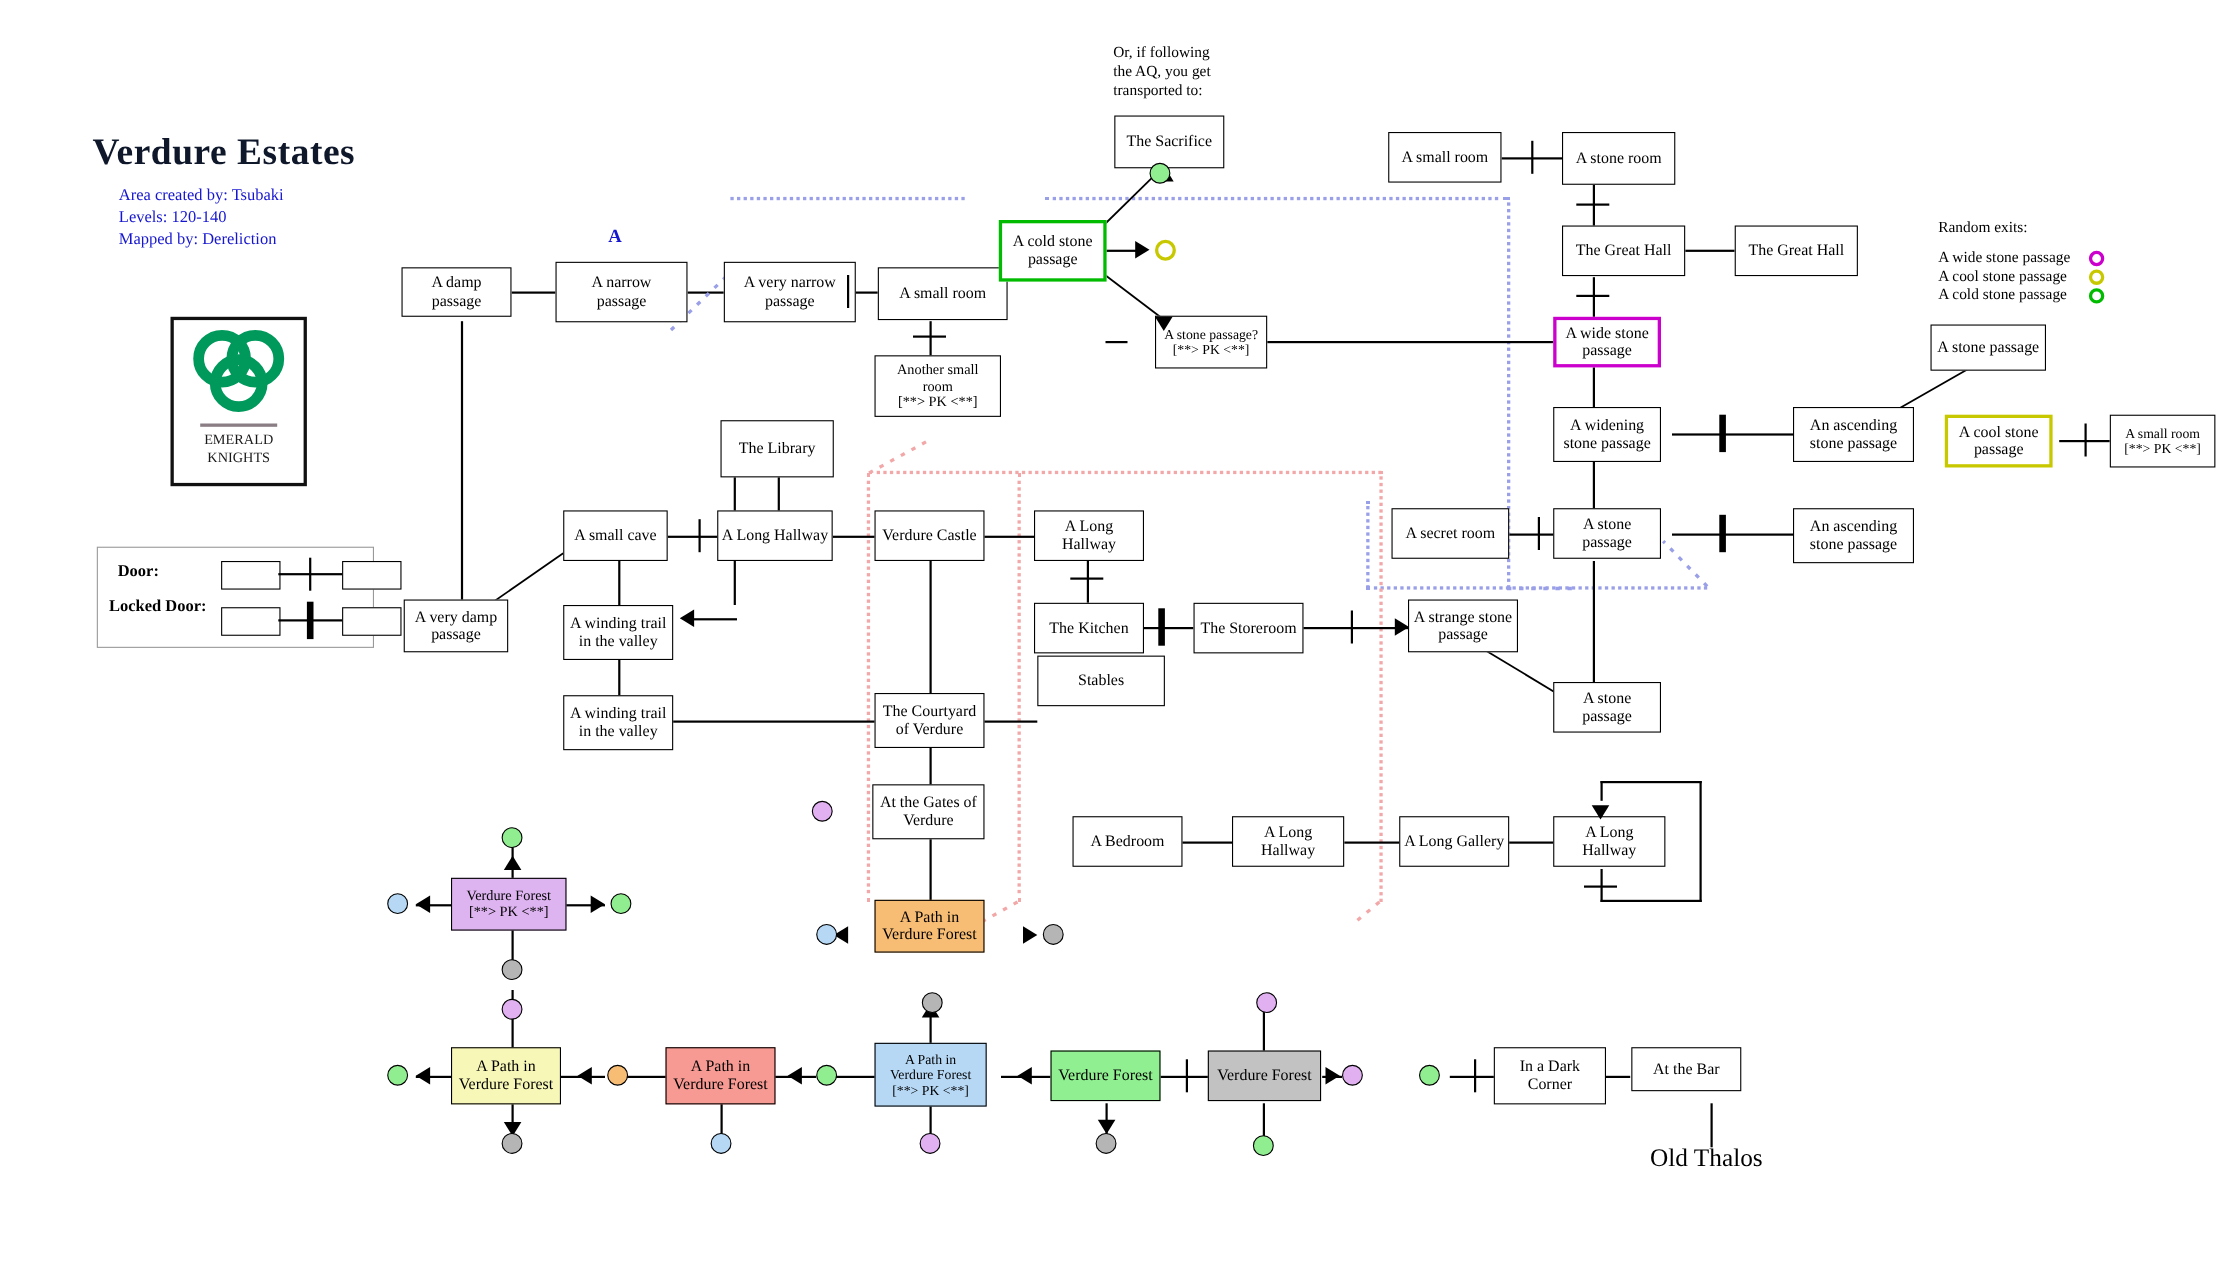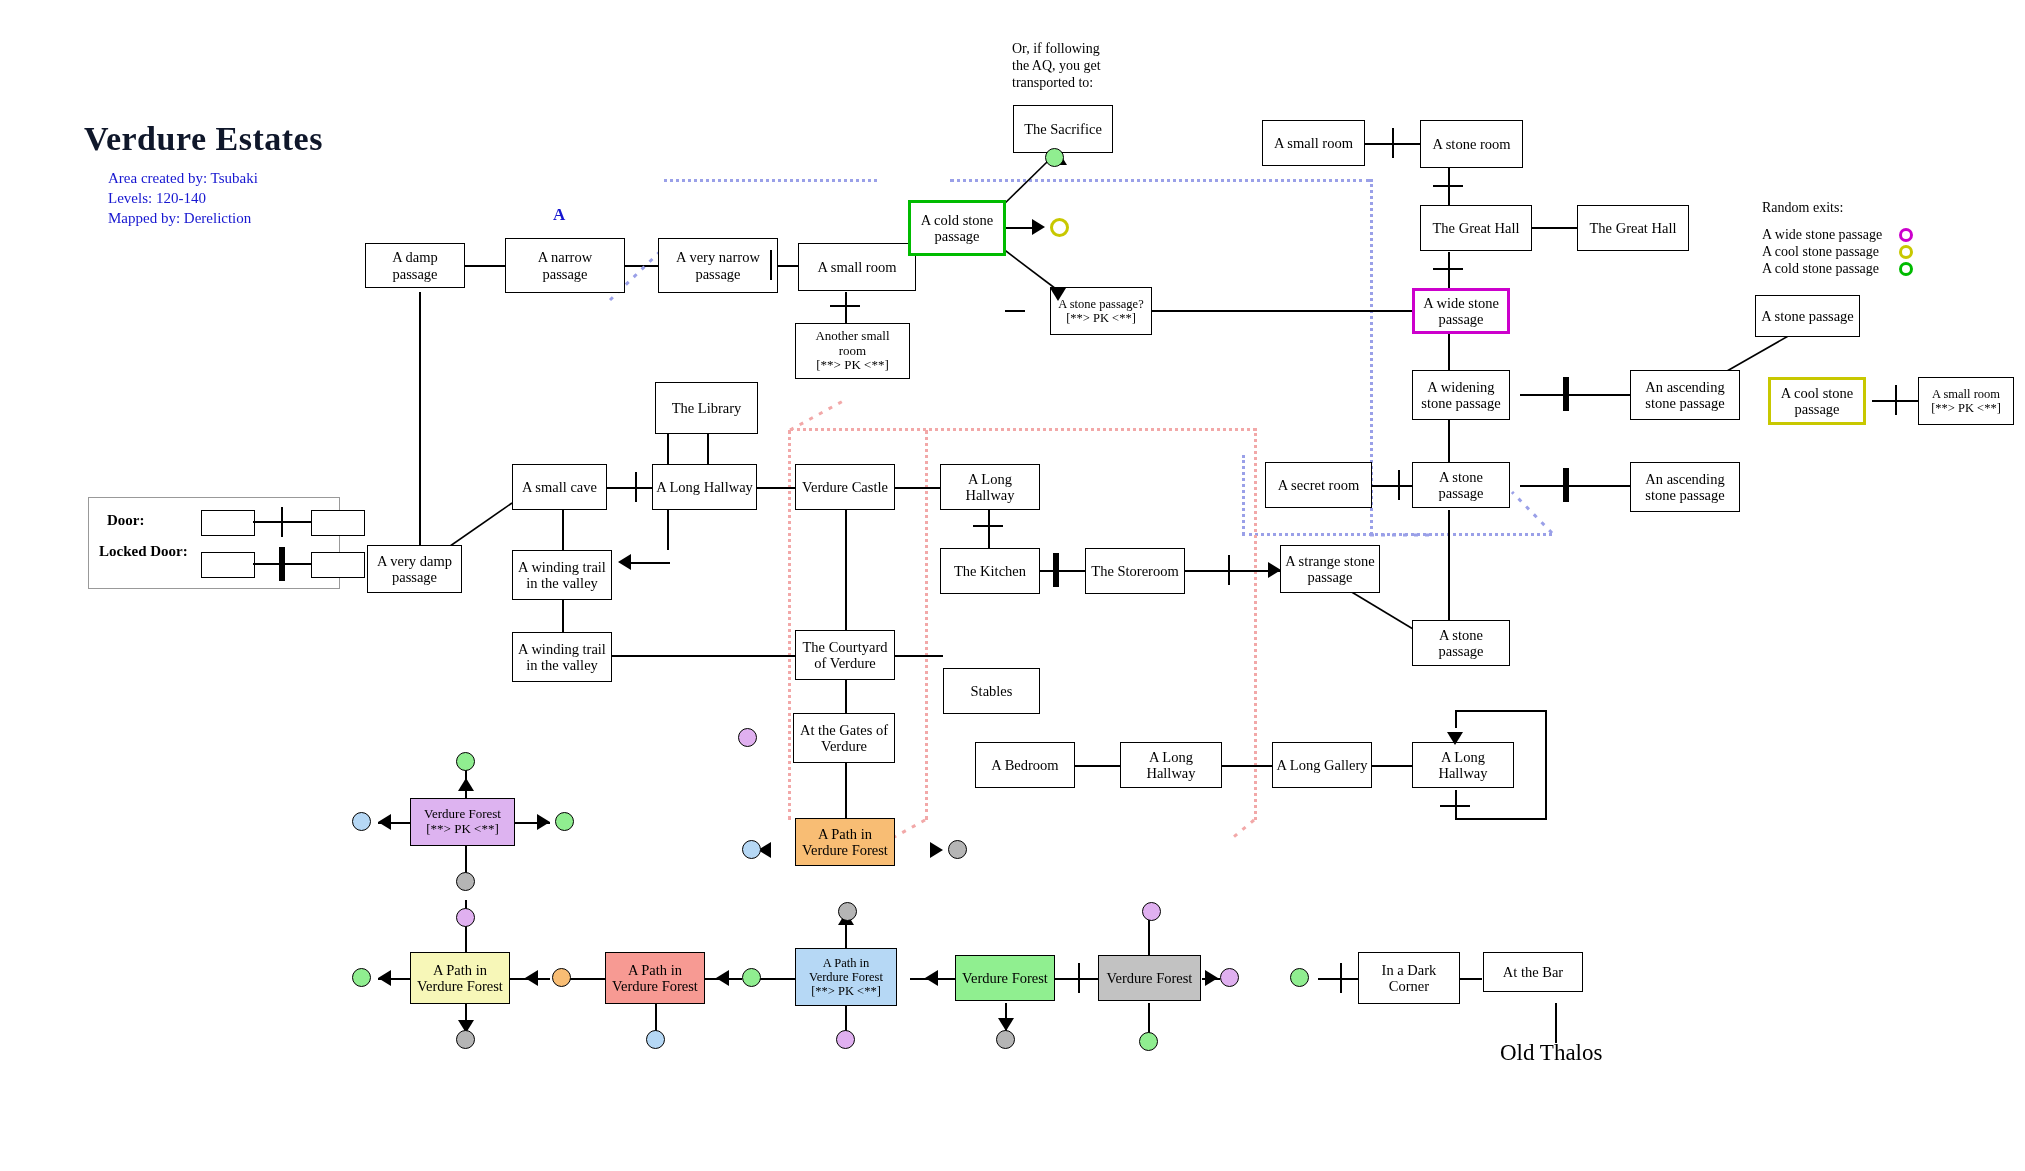--- a/index.html
+++ b/index.html
@@ -124,20 +124,32 @@
   <div class="zone pink" style="left:788px;top:430px;width:2px;height:390px;border-left:3px dotted #f2a8a8;"></div>
   <div class="zone pink" style="left:790px;top:428px;width:466px;height:2px;border-top:3px dotted #f2a8a8;"></div>
   <div class="zone pink" style="left:1254px;top:428px;width:2px;height:392px;border-left:3px dotted #f2a8a8;"></div>
   <div class="zone pink" style="left:925px;top:430px;width:2px;height:390px;border-left:3px dotted #f2a8a8;"></div>
 
   <div id="title">Verdure Estates</div>
   <div class="credit" style="left:108px;top:170px;">Area created by:  Tsubaki</div>
   <div class="credit" style="left:108px;top:190px;">Levels: 120-140</div>
   <div class="credit" style="left:108px;top:210px;">Mapped by: Dereliction</div>
 
+  <div id="logo">
+    <svg class="knot" width="92" height="80" viewBox="0 0 100 90">
+      <g fill="none" stroke="#00995c" stroke-width="11">
+        <circle cx="33" cy="35" r="24"></circle>
+        <circle cx="67" cy="35" r="24"></circle>
+        <circle cx="50" cy="60" r="24"></circle>
+      </g>
+    </svg>
+    <div class="bar"></div>
+    <div class="lt" style="top:102px;">EMERALD</div>
+    <div class="lt" style="top:118px;">KNIGHTS</div>
+  </div>
 
   <div id="legend">
     <div class="leg-label" style="left:18px;top:14px;">Door:</div>
     <div class="leg-label" style="left:10px;top:45px;white-space:pre-line;">Locked Door:</div>
     <div class="legbox" style="left:112px;top:12px;"></div>
     <div class="ln lnh" style="left:164px;top:23px;width:58px;"></div>
     <div class="door v" style="left:192px;top:9px;"></div>
     <div class="legbox" style="left:222px;top:12px;"></div>
     <div class="legbox" style="left:112px;top:54px;"></div>
     <div class="ln lnh" style="left:164px;top:65px;width:58px;"></div>
@@ -365,21 +377,21 @@
   <div class="room" style="left:367px;top:545px;width:95px;height:48px;white-space:pre-line;">A very damp
 passage</div>
   <div class="room" style="left:512px;top:550px;width:100px;height:50px;white-space:pre-line;">A winding trail
 in the valley</div>
   <div class="room" style="left:512px;top:632px;width:100px;height:50px;white-space:pre-line;">A winding trail
 in the valley</div>
   <div class="room" style="left:940px;top:548px;width:100px;height:46px;">The Kitchen</div>
   <div class="room" style="left:1085px;top:548px;width:100px;height:46px;">The Storeroom</div>
   <div class="room" style="left:795px;top:630px;width:100px;height:50px;white-space:pre-line;">The Courtyard
 of Verdure</div>
-  <div class="room" style="left:943px;top:668px;width:97px;height:46px;">Stables</div>
+  <div class="room" style="left:943px;top:596px;width:116px;height:46px;">Stables</div>
   <div class="room" style="left:793px;top:713px;width:102px;height:50px;white-space:pre-line;">At the Gates of
 Verdure</div>
 
   <div class="room" style="left:975px;top:742px;width:100px;height:46px;">A Bedroom</div>
   <div class="room" style="left:1120px;top:742px;width:102px;height:46px;">A Long Hallway</div>
   <div class="room" style="left:1272px;top:742px;width:100px;height:46px;">A Long Gallery</div>
   <div class="room" style="left:1412px;top:742px;width:102px;height:46px;">A Long Hallway</div>
 
   <div class="room fill-orange" style="left:795px;top:818px;width:100px;height:48px;white-space:pre-line;">A Path in
 Verdure Forest</div>

